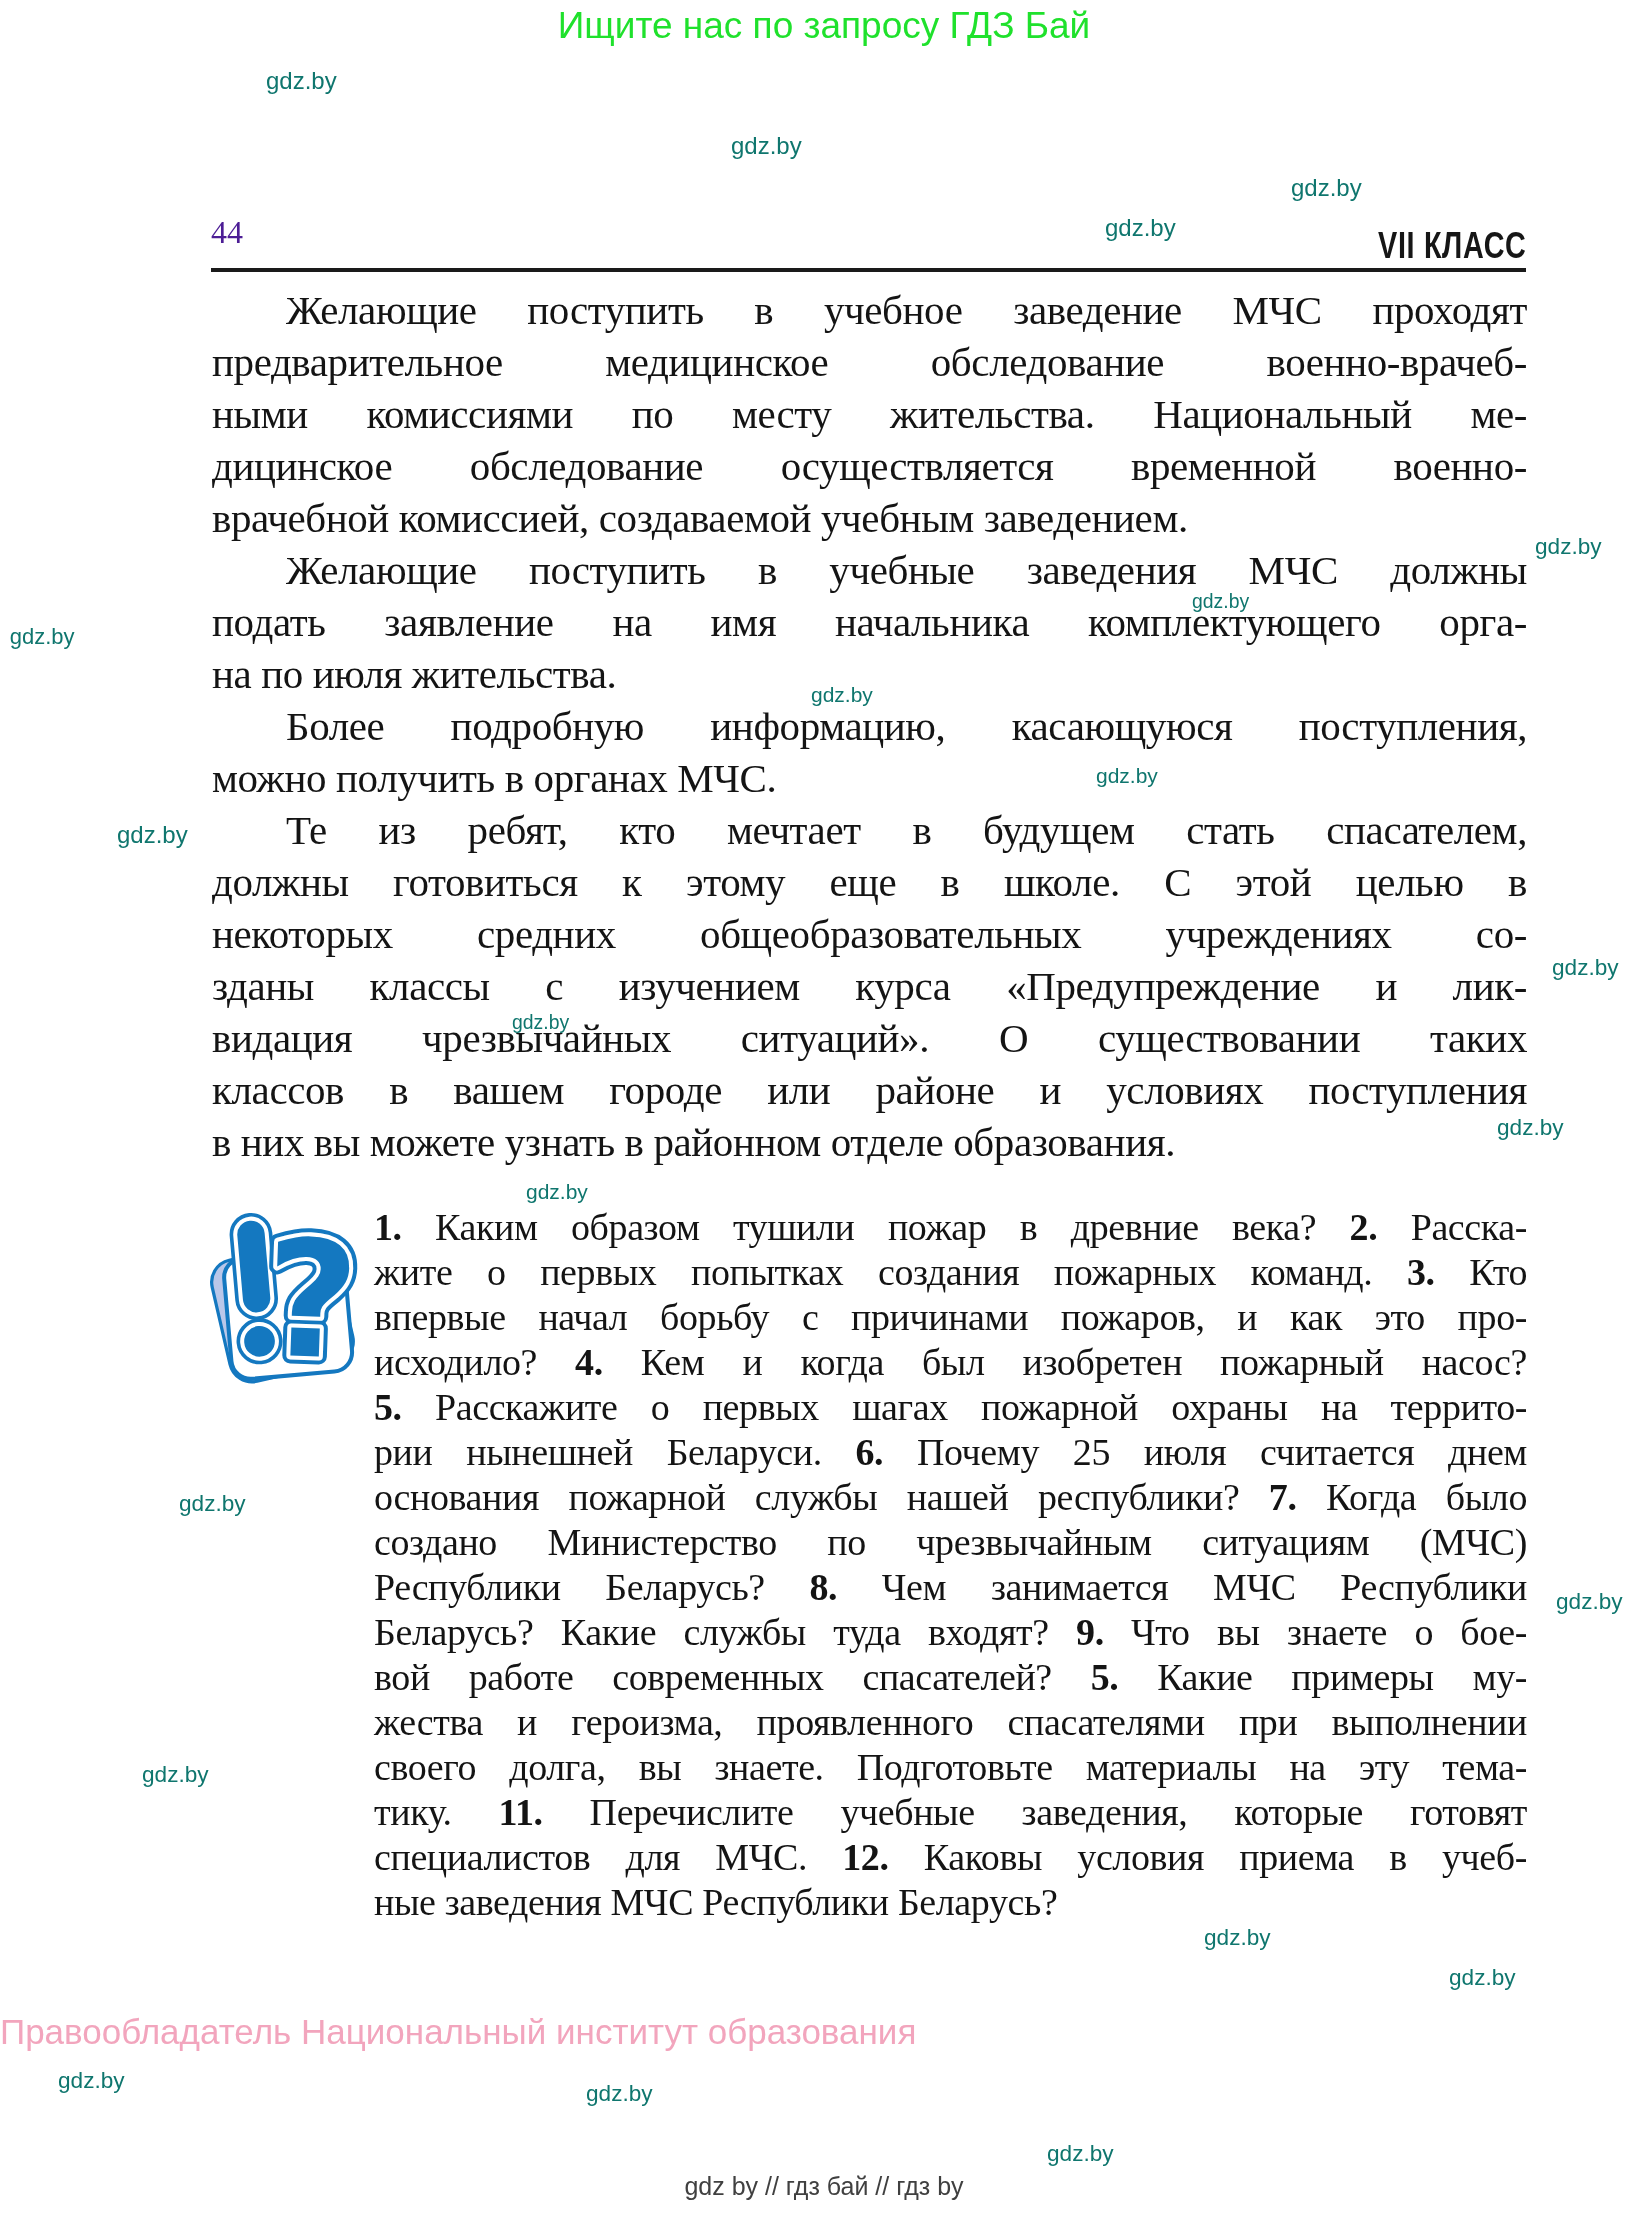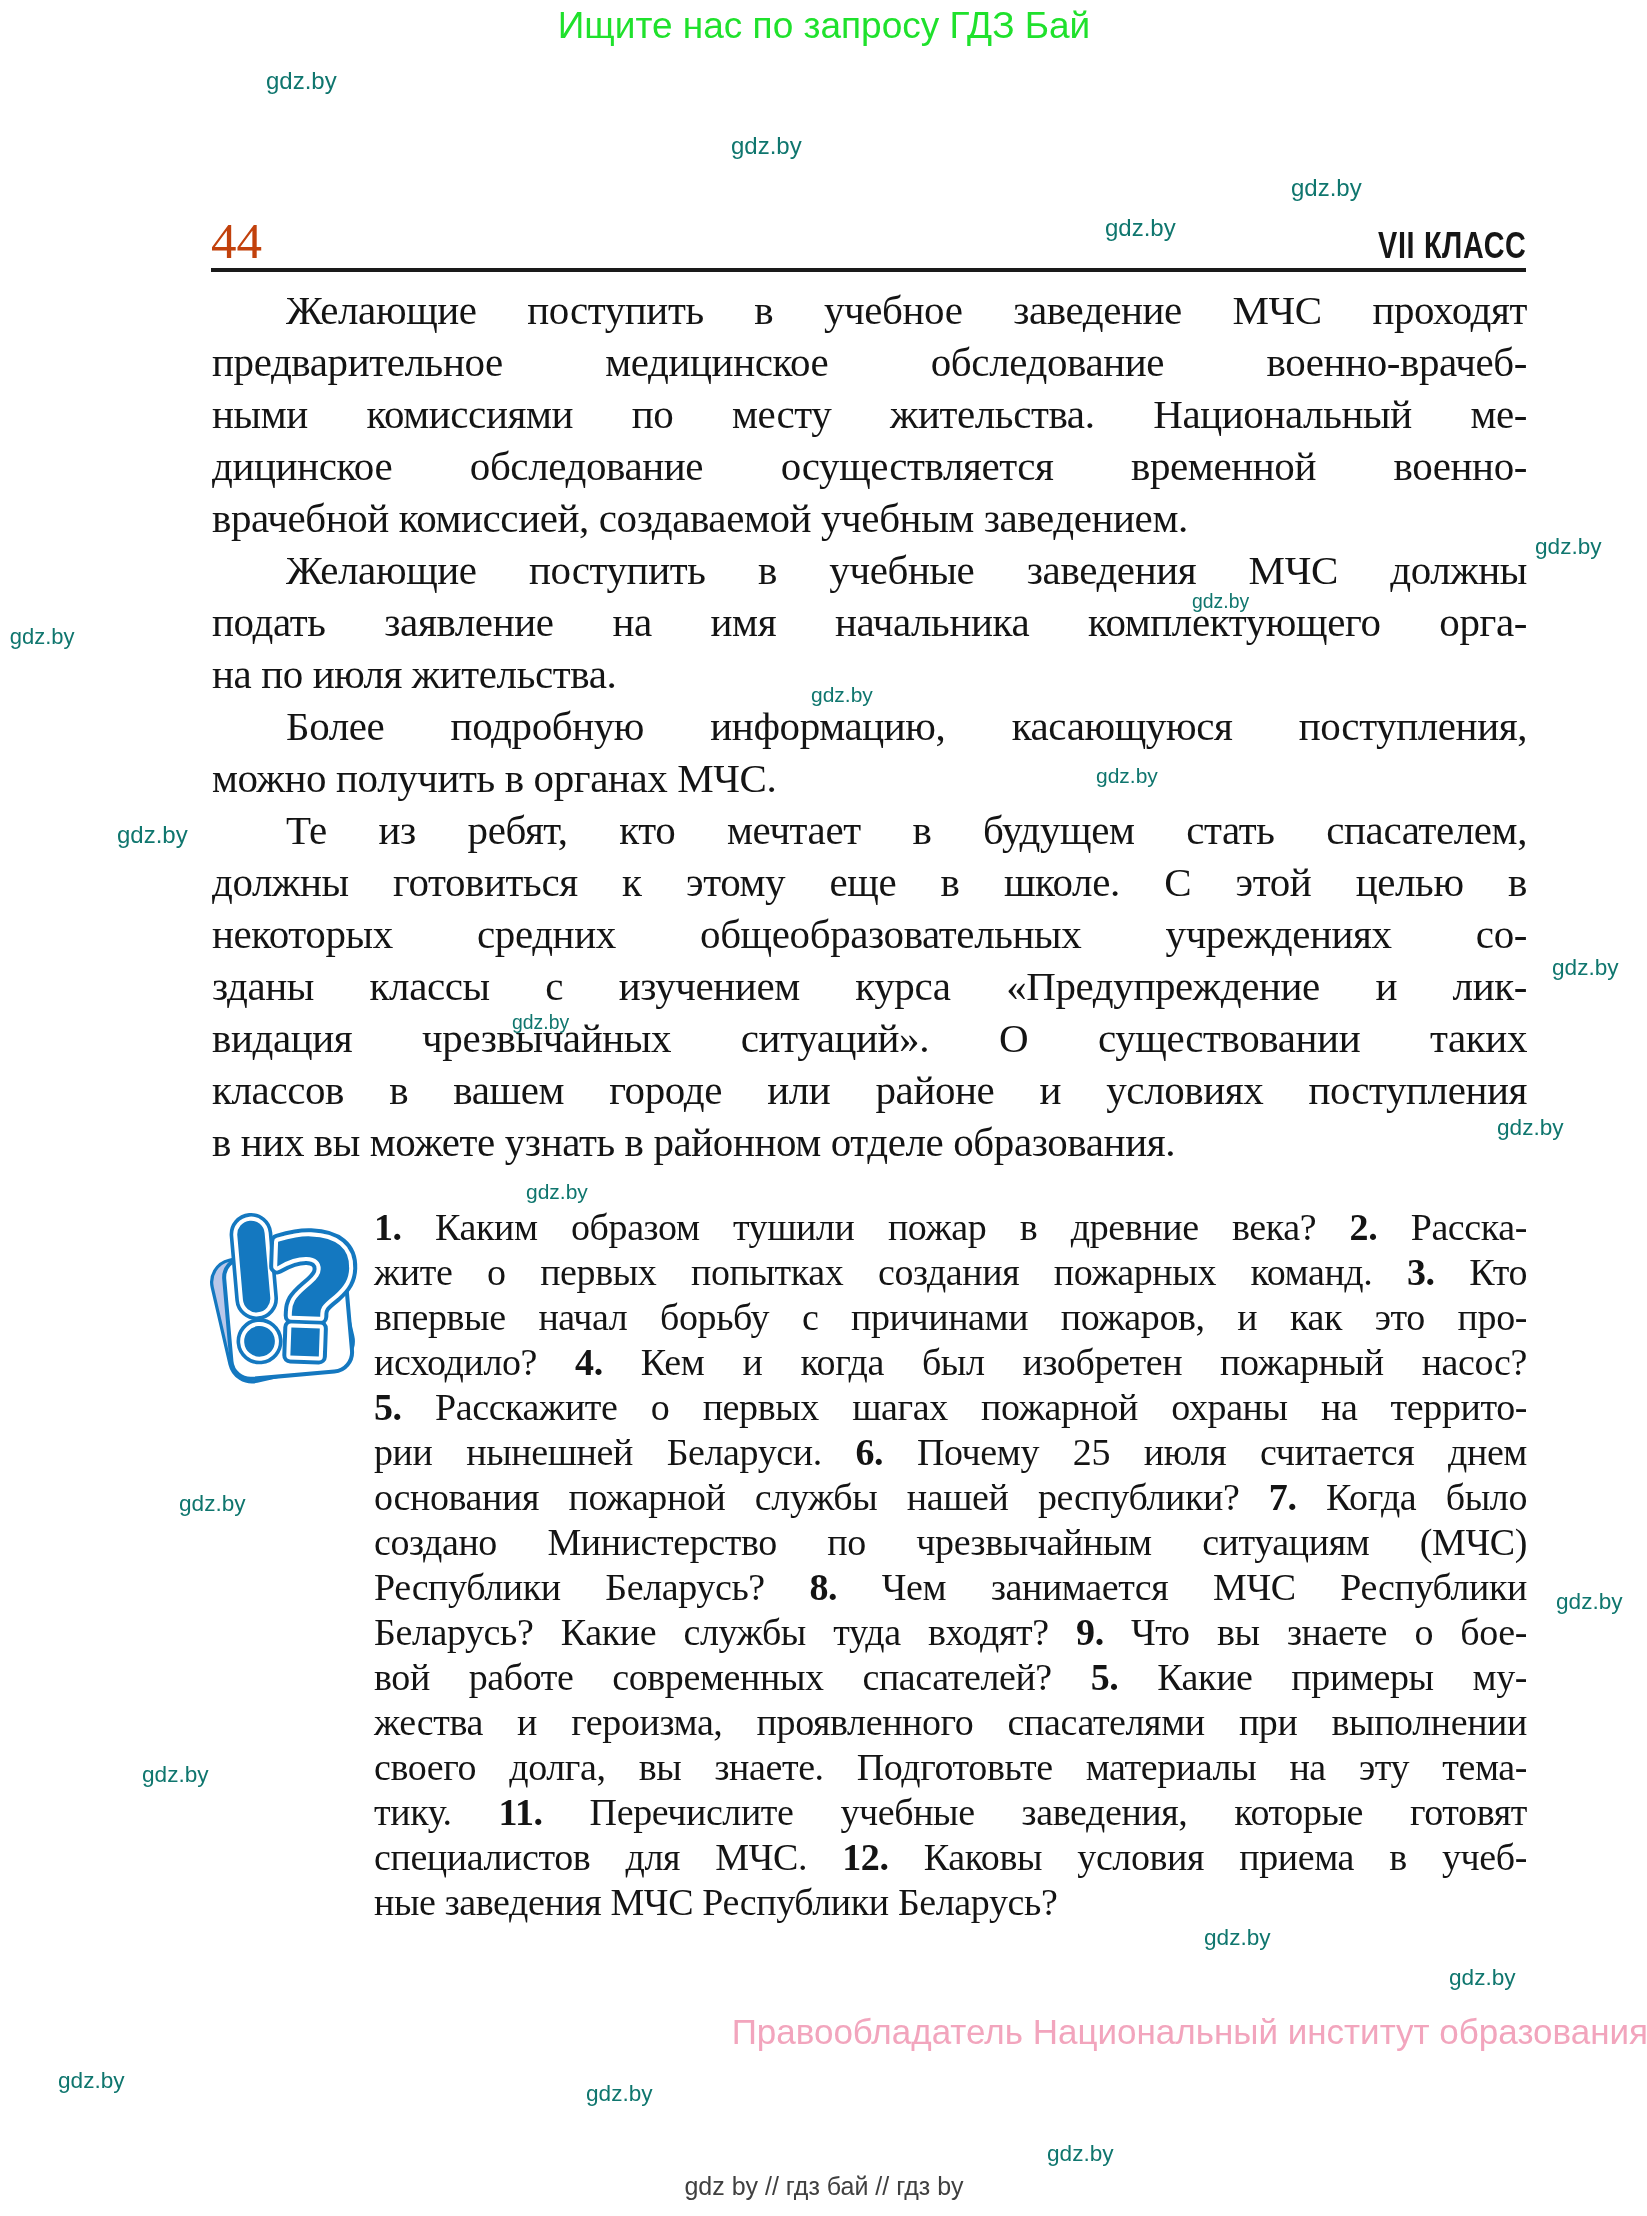--- a/index.html
+++ b/index.html
@@ -5,42 +5,42 @@
   html,body{margin:0;padding:0;background:#ffffff;}
   .page{position:relative;width:1648px;height:2216px;background:#ffffff;overflow:hidden;
         font-family:"Liberation Serif",serif;color:#141414;}
 
   .promo-top{position:absolute;top:4.8px;left:0;width:100%;text-align:center;
              font-family:"Liberation Sans",sans-serif;font-size:37px;color:#1fe12c;}
 
   .wm{position:absolute;font-family:"Liberation Sans",sans-serif;color:#0f766e;
       white-space:nowrap;line-height:1;}
 
-  .page-num{position:absolute;left:211px;top:216px;font-size:51px;line-height:1;
-            font-family:"Liberation Serif",serif;color:#c2410c;}
+  .page-num{position:absolute;left:211px;top:216px;font-size:32px;line-height:1;
+            font-family:"Liberation Serif",serif;color:#4c1d95;}
   .header-right{position:absolute;right:121px;top:228px;font-size:36px;line-height:1;
                 font-family:"Liberation Sans",sans-serif;font-weight:bold;color:#161616;
                 transform:scaleX(0.8);transform-origin:100% 50%;letter-spacing:0.8px;}
   .rule{position:absolute;left:211px;top:268px;width:1315px;height:4px;background:#1a1a1a;}
 
   .body-text{position:absolute;left:212px;top:284px;width:1315px;
              font-size:41px;line-height:52px;letter-spacing:-0.4px;}
   .bline{height:52px;overflow:visible;text-align:justify;text-align-last:justify;}
   .bline.last{text-align-last:left;}
   .bline.ind{padding-left:74px;}
 
   .q-text{position:absolute;left:374px;top:1205px;width:1153px;
           font-size:38px;line-height:45px;letter-spacing:-0.4px;}
   .qline{height:45px;text-align:justify;text-align-last:justify;}
   .qline.last{text-align-last:left;}
   .qline b{font-weight:bold;}
 
   .q-icon{position:absolute;left:205px;top:1209px;width:163px;height:186px;}
 
-  .copyright{position:absolute;left:0;top:2012px;width:100%;text-align:right;
+  .copyright{position:absolute;left:0;top:2012px;width:100%;text-align:left;
              font-family:"Liberation Sans",sans-serif;font-size:35px;color:#f2a5bd;}
   .promo-bottom{position:absolute;left:0;top:2172px;width:100%;text-align:center;
                 font-family:"Liberation Sans",sans-serif;font-size:25px;color:#404040;}
 </style>
 </head>
 <body>
 
 <div class="page">
 
   <div class="promo-top">Ищите нас по запросу ГДЗ Бай</div>

